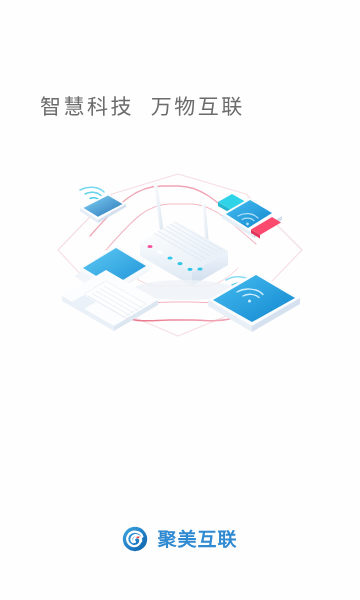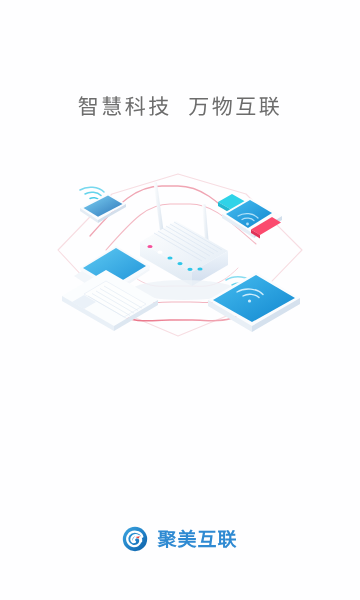--- a/index.html
+++ b/index.html
@@ -22,21 +22,21 @@
     flex-direction: column;
     align-items: center;
   }
 
   
   .tagline-wrap {
     position: absolute;
     top: 96px;
     left: 0;
     right: 0;
-    text-align: center;
+    padding-left: 40px;
   }
   .tagline {
     font-size: 21px;
     letter-spacing: 2.5px;
     color: #6c6c6c;
     font-weight: 400;
     line-height: 1;
     white-space: pre;
   }
 

